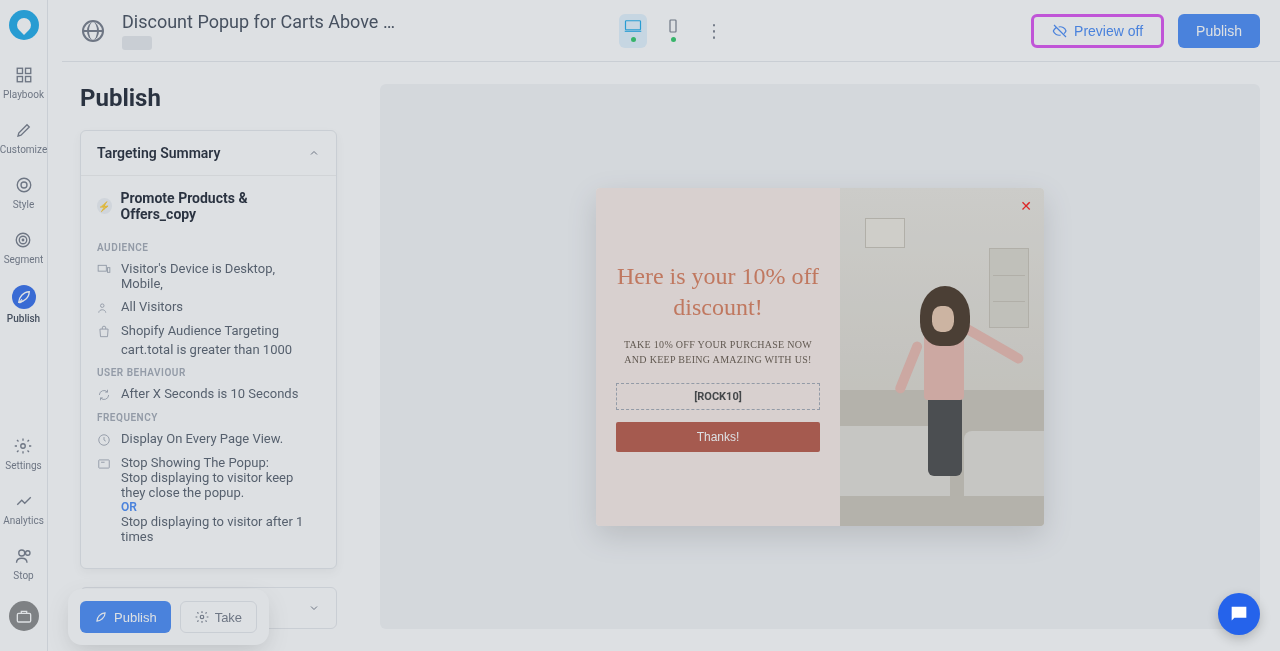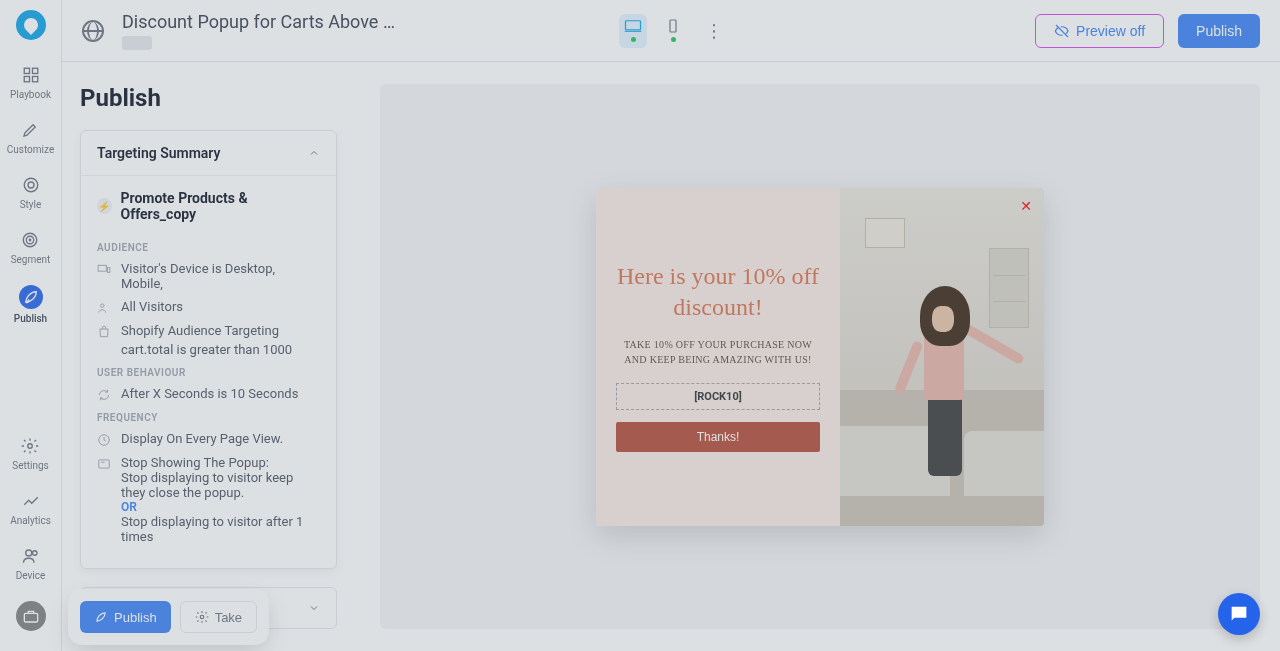--- a/index.html
+++ b/index.html
@@ -1,19 +1,19 @@
 <!DOCTYPE html>
 <html><head>
 <meta charset="utf-8">
 <style>
 * { box-sizing: border-box; margin: 0; padding: 0; }
 body { font-family: -apple-system, BlinkMacSystemFont, "Segoe UI", Roboto, sans-serif; background: #fff; width: 1280px; height: 651px; overflow: hidden; position: relative; }
 
 
-.left-rail { position: absolute; left: 0; top: 0; width: 62px; height: 100%; background: #fff; border-right: 1px solid #e5e7eb; display: flex; flex-direction: column; align-items: center; padding-top: 10px; }
+.left-rail { position: absolute; left: 0; top: 0; width: 48px; height: 100%; background: #fff; border-right: 1px solid #e5e7eb; display: flex; flex-direction: column; align-items: center; padding-top: 10px; }
 .logo { width: 30px; height: 30px; border-radius: 50%; background: #0ea5e9; display: flex; align-items: center; justify-content: center; margin-bottom: 25px; }
 .logo-inner { width: 14px; height: 14px; background: #fff; border-radius: 50% 50% 50% 0; transform: rotate(-45deg); }
 .rail-item { display: flex; flex-direction: column; align-items: center; margin-bottom: 20px; cursor: pointer; color: #6b7280; }
 .rail-item .rail-icon { width: 20px; height: 20px; margin-bottom: 4px; display: flex; align-items: center; justify-content: center; }
 .rail-item svg { width: 18px; height: 18px; stroke: #6b7280; fill: none; stroke-width: 1.8; }
 .rail-item.active .rail-icon { background: #2563eb; border-radius: 50%; width: 24px; height: 24px; }
 .rail-item.active svg { stroke: #fff; }
 .rail-label { font-size: 10px; color: #6b7280; }
 .rail-item.active .rail-label { color: #374151; font-weight: 500; }
 .rail-spacer { flex: 1; }
@@ -30,21 +30,21 @@
 .title-wrap { display: flex; flex-direction: column; }
 .device-group { position: absolute; left: 50%; transform: translateX(-50%); display: flex; align-items: center; gap: 12px; }
 .device { width: 28px; height: 34px; display: flex; flex-direction: column; align-items: center; justify-content: center; border-radius: 6px; cursor: pointer; }
 .device.active { background: #e0f2fe; }
 .device svg { width: 18px; height: 14px; stroke: #6b7280; fill: none; stroke-width: 1.6; }
 .device.active svg { stroke: #0ea5e9; }
 .dot { width: 5px; height: 5px; border-radius: 50%; background: #22c55e; margin-top: 4px; }
 .kebab { cursor: pointer; color: #6b7280; font-size: 18px; margin-left: 6px; }
 .top-actions { margin-left: auto; display: flex; gap: 14px; }
 .btn { border-radius: 6px; padding: 0 18px; height: 34px; display: flex; align-items: center; font-size: 14px; font-weight: 500; cursor: pointer; border: none; gap: 6px; }
-.btn-outline { border: 1px solid #d946ef; color: #3b82f6; background: #fff; }
+.btn-outline { border: 3px solid #d946ef; color: #3b82f6; background: #fff; }
 .btn-primary { background: #3b82f6; color: #fff; }
 .btn-outline svg { stroke: #3b82f6; fill: none; stroke-width: 1.8; }
 
 
 .panel { position: absolute; left: 62px; top: 62px; width: 293px; bottom: 0; padding: 22px 18px 0 18px; overflow: hidden; }
 .panel h1 { font-size: 24px; font-weight: 700; color: #111827; margin-bottom: 18px; }
 .card { background: #fff; border: 1px solid #e5e7eb; border-radius: 6px; box-shadow: 0 4px 10px rgba(0,0,0,0.05); }
 .card-head { padding: 14px 16px; display: flex; align-items: center; justify-content: space-between; cursor: pointer; font-weight: 600; font-size: 14px; color: #111827; gap: 44px; }
 .card-body { padding: 0 16px 16px 16px; border-top: 1px solid #efefef; }
 .promo-row { display: flex; align-items: center; gap: 8px; padding: 14px 0 10px 0; font-weight: 700; font-size: 14px; color: #111827; }
@@ -177,21 +177,21 @@
       <span class="rail-label">Analytics</span>
     </div>
     <div class="rail-item">
       <div class="rail-icon">
           <svg viewBox="0 0 24 24">
             <circle cx="9" cy="8" r="4"></circle>
             <path d="M2 21c0-4 3-6 7-6s7 2 7 6"></path>
             <circle cx="17" cy="8" r="3"></circle>
           </svg>
         </div>
-      <span class="rail-label">Device</span>
+      <span class="rail-label">Stop</span>
     </div>
     <div class="briefcase">
       <svg width="16" height="14" viewBox="0 0 24 20" fill="none" stroke="#fff" stroke-width="2">
           <rect x="2" y="6" width="20" height="13" rx="2"></rect>
           <path d="M8 6V3h8v3"></path>
         </svg>
     </div>
   </div>
 </div>
 

